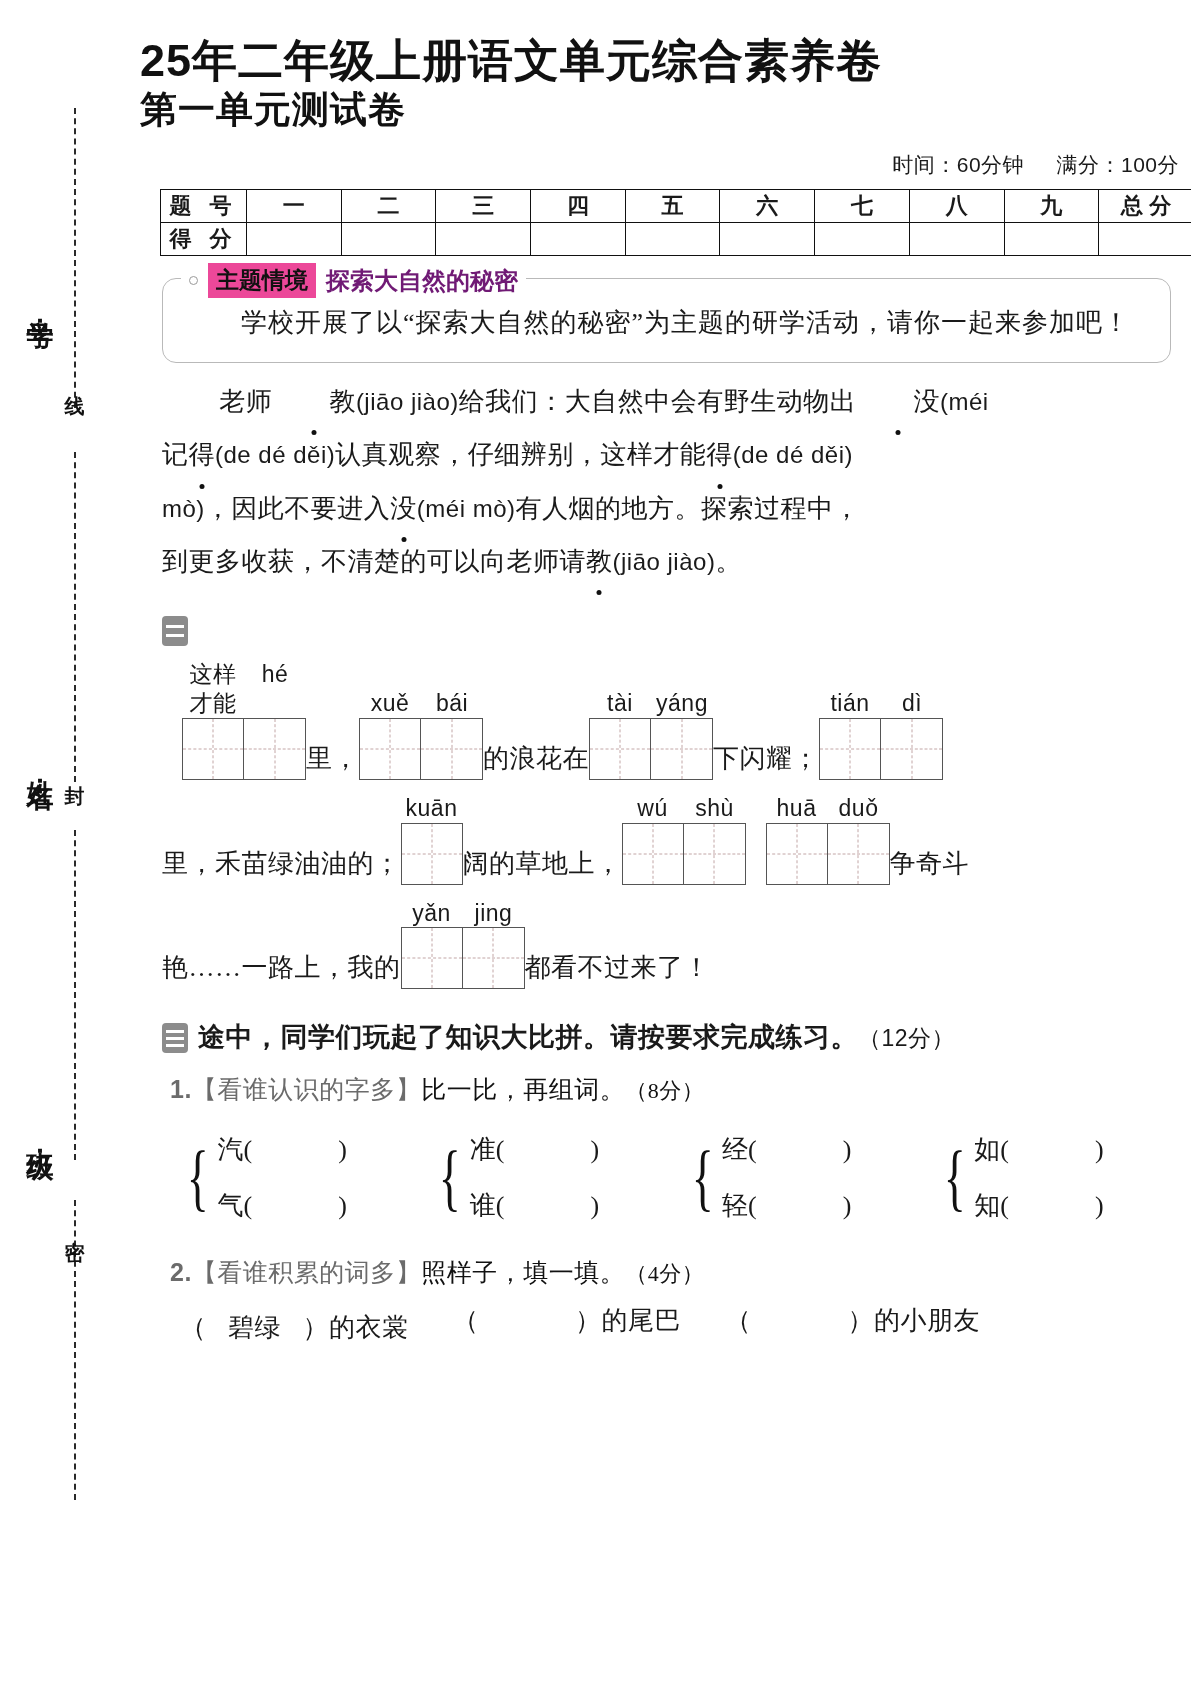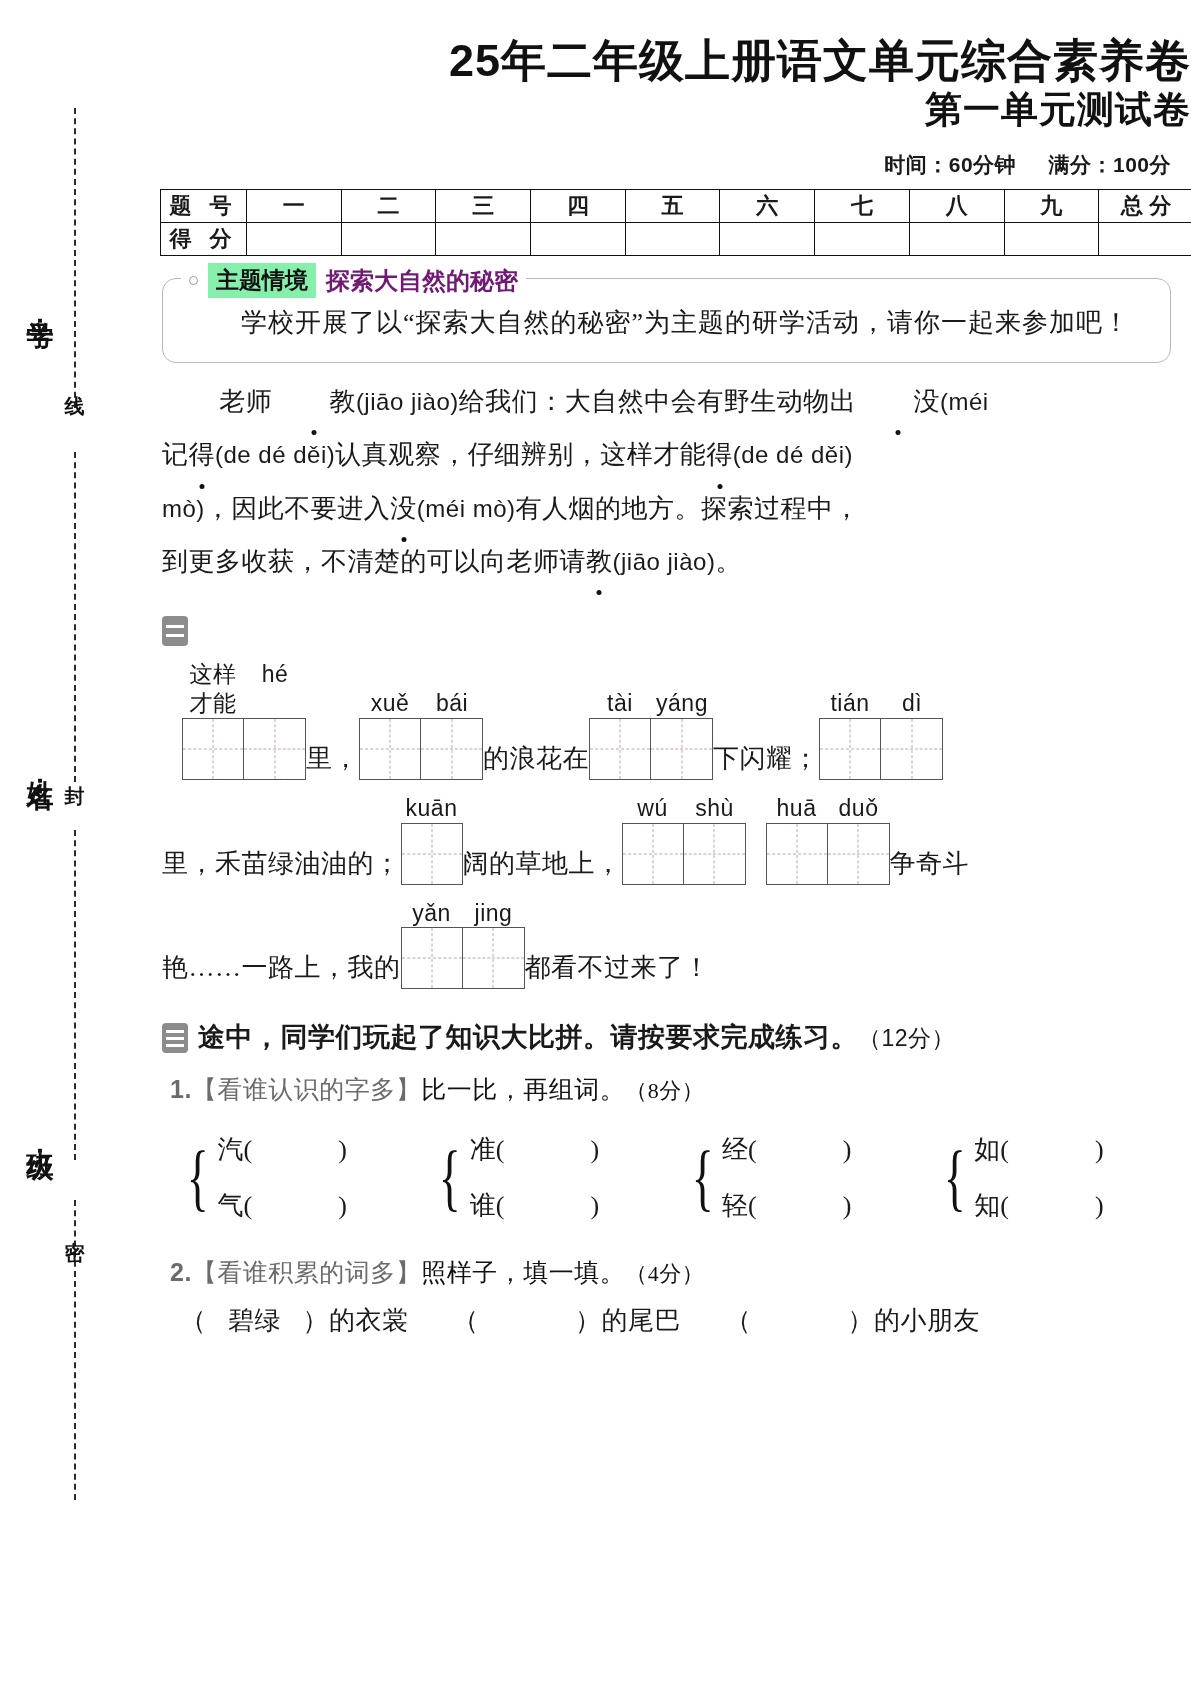--- a/index.html
+++ b/index.html
@@ -33,44 +33,44 @@
   }
   .vlabel.big { font-size: 27px; left: 22px; }
   .vlabel.small { font-size: 20px; left: 62px; font-weight: bold; }
 
   
   #page {
     position: absolute; left: 140px; top: 0; width: 1051px; height: 1684px;
   }
 
   
-  .title-wrap { text-align:right; padding-top: 34px; }
+  .title-wrap { text-align:left; padding-top: 34px; }
   .title-main {
     font-family: "Liberation Sans", "DejaVu Sans", sans-serif;
     font-weight: bold;
     font-size: 45px;
     letter-spacing: 1px;
     line-height: 1.18;
     color: #111;
   }
   .title-sub {
     font-family: "Liberation Sans", "DejaVu Sans", sans-serif;
     font-weight: bold;
     font-size: 37px;
     letter-spacing: 1px;
     line-height: 1.25;
     color: #111;
   }
 
   .meta-line {
     text-align: right;
-    padding-right: 20px;
+    padding-right: 12px;
     margin-top: 18px;
     font-family: "Liberation Sans", "DejaVu Sans", sans-serif;
-    font-weight: bold;
+    font-weight: normal;
     font-size: 21px;
     letter-spacing: 0.5px;
   }
   .meta-line span + span { margin-left: 26px; }
 
   
   .score-table {
     margin: 10px 20px 0 20px;
     border-collapse: collapse;
     width: 1034px;
@@ -102,21 +102,21 @@
     padding: 0 8px;
     display: flex; align-items: center; gap: 10px;
     white-space: nowrap;
   }
   .theme-dot {
     width: 9px; height: 9px; border-radius: 50%;
     border: 1.5px solid #9a9a9a; background:#fff;
     display: inline-block;
   }
   .theme-tag {
-    background: #86efac;
+    background: #ec4899;
     padding: 2px 8px;
     font-family: "Liberation Sans", "DejaVu Sans", sans-serif;
     font-weight: bold; font-size: 23px; color: #111;
   }
   .theme-title {
     font-family: "Liberation Sans", "DejaVu Sans", sans-serif;
     font-weight: bold; font-size: 24px; color: #701a75;
   }
   .theme-text {
     font-size: 26px;
@@ -245,21 +245,21 @@
 
   
   .fill-line {
     display: flex;
     margin: 14px 20px 0 40px;
     font-size: 26px;
     gap: 44px;
     letter-spacing: 0.5px;
   }
   .fill-line .cell { white-space: nowrap; }
-  .fill-line .blank { display:inline-block; width: 96px; text-align:center; }
+  .fill-line .blank { display:inline-block; width: 96px; text-align:center;margin-top:7px; }
 </style>
 </head>
 <body>
 
 <div id="left-margin">
   <div class="dash-line" style="top:108px; height:300px;"></div>
   <div class="dash-line" style="top:452px; height:330px;"></div>
   <div class="dash-line" style="top:830px; height:330px;"></div>
   <div class="dash-line" style="top:1200px; height:300px;"></div>
 

